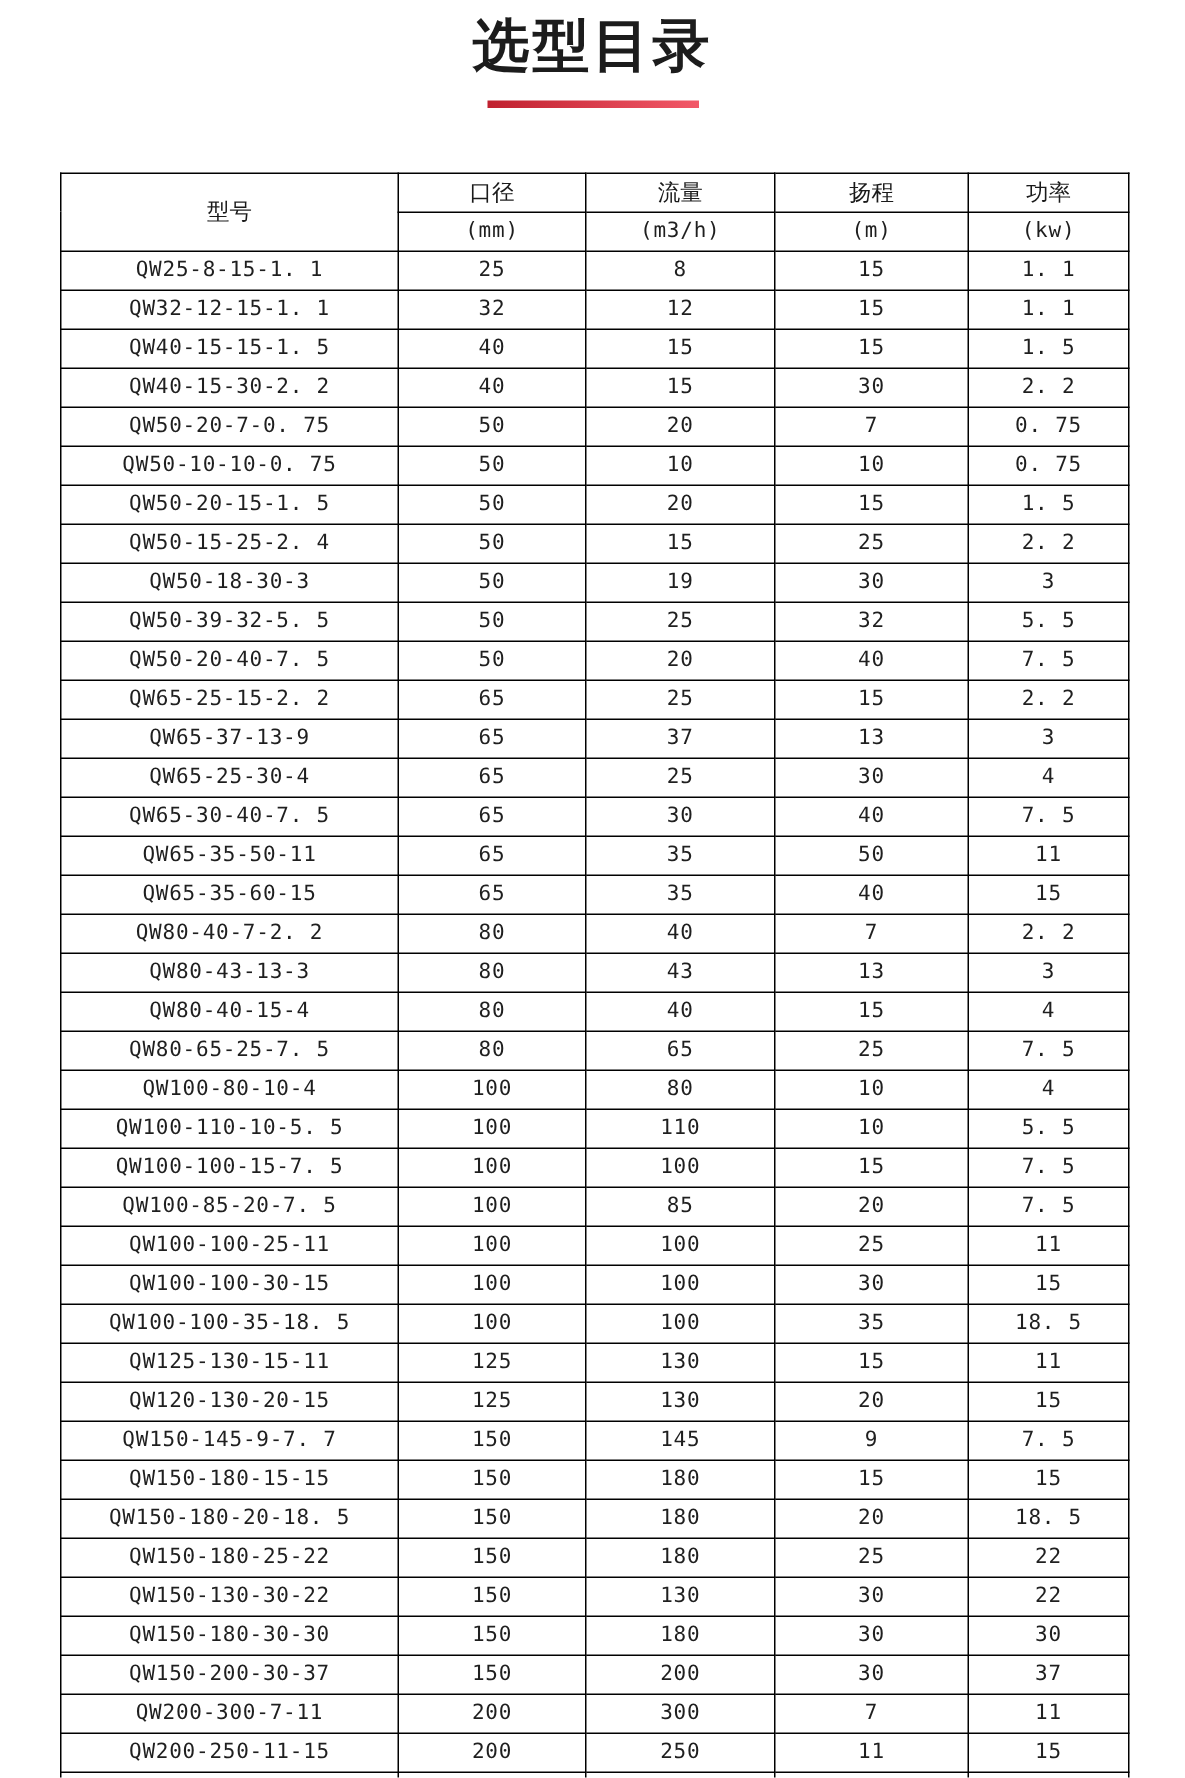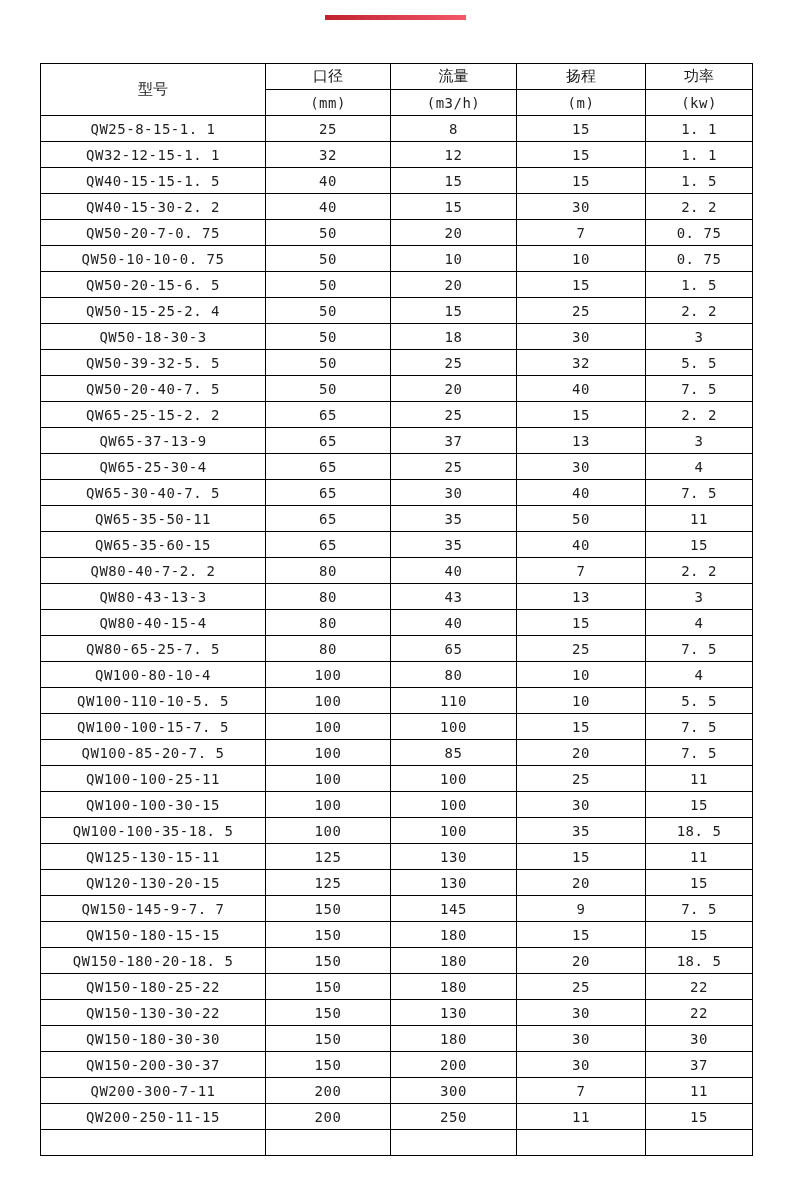--- a/index.html
+++ b/index.html
@@ -65,20 +65,21 @@
     font-family: "DejaVu Sans Mono", "Liberation Mono", monospace;
     letter-spacing: 0.5px;
     color: #1f1f1f;
   }
 </style>
 </head>
 <body>
 
 <div class="page">
 
+  <h1 class="page-title">选型目录</h1>
 
   <div class="title-underline"></div>
 
   <table class="catalog">
     <colgroup>
       <col style="width:225px">
       <col style="width:125px">
       <col style="width:126px">
       <col style="width:129px">
       <col style="width:107px">
@@ -135,37 +136,37 @@
           <td>0. 75</td>
         </tr>
         <tr>
           <td>QW50-10-10-0. 75</td>
           <td>50</td>
           <td>10</td>
           <td>10</td>
           <td>0. 75</td>
         </tr>
         <tr>
-          <td>QW50-20-15-6. 5</td>
+          <td>QW50-20-15-1. 5</td>
           <td>50</td>
           <td>20</td>
           <td>15</td>
           <td>1. 5</td>
         </tr>
         <tr>
           <td>QW50-15-25-2. 4</td>
           <td>50</td>
           <td>15</td>
           <td>25</td>
           <td>2. 2</td>
         </tr>
         <tr>
           <td>QW50-18-30-3</td>
           <td>50</td>
-          <td>18</td>
+          <td>19</td>
           <td>30</td>
           <td>3</td>
         </tr>
         <tr>
           <td>QW50-39-32-5. 5</td>
           <td>50</td>
           <td>25</td>
           <td>32</td>
           <td>5. 5</td>
         </tr>

